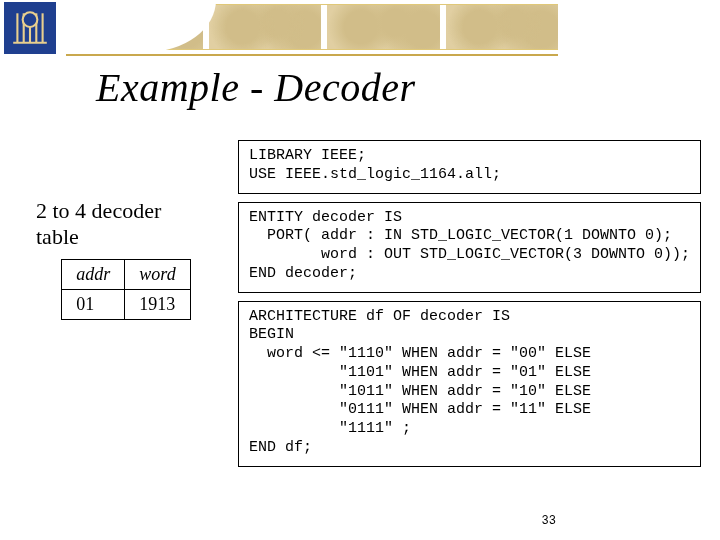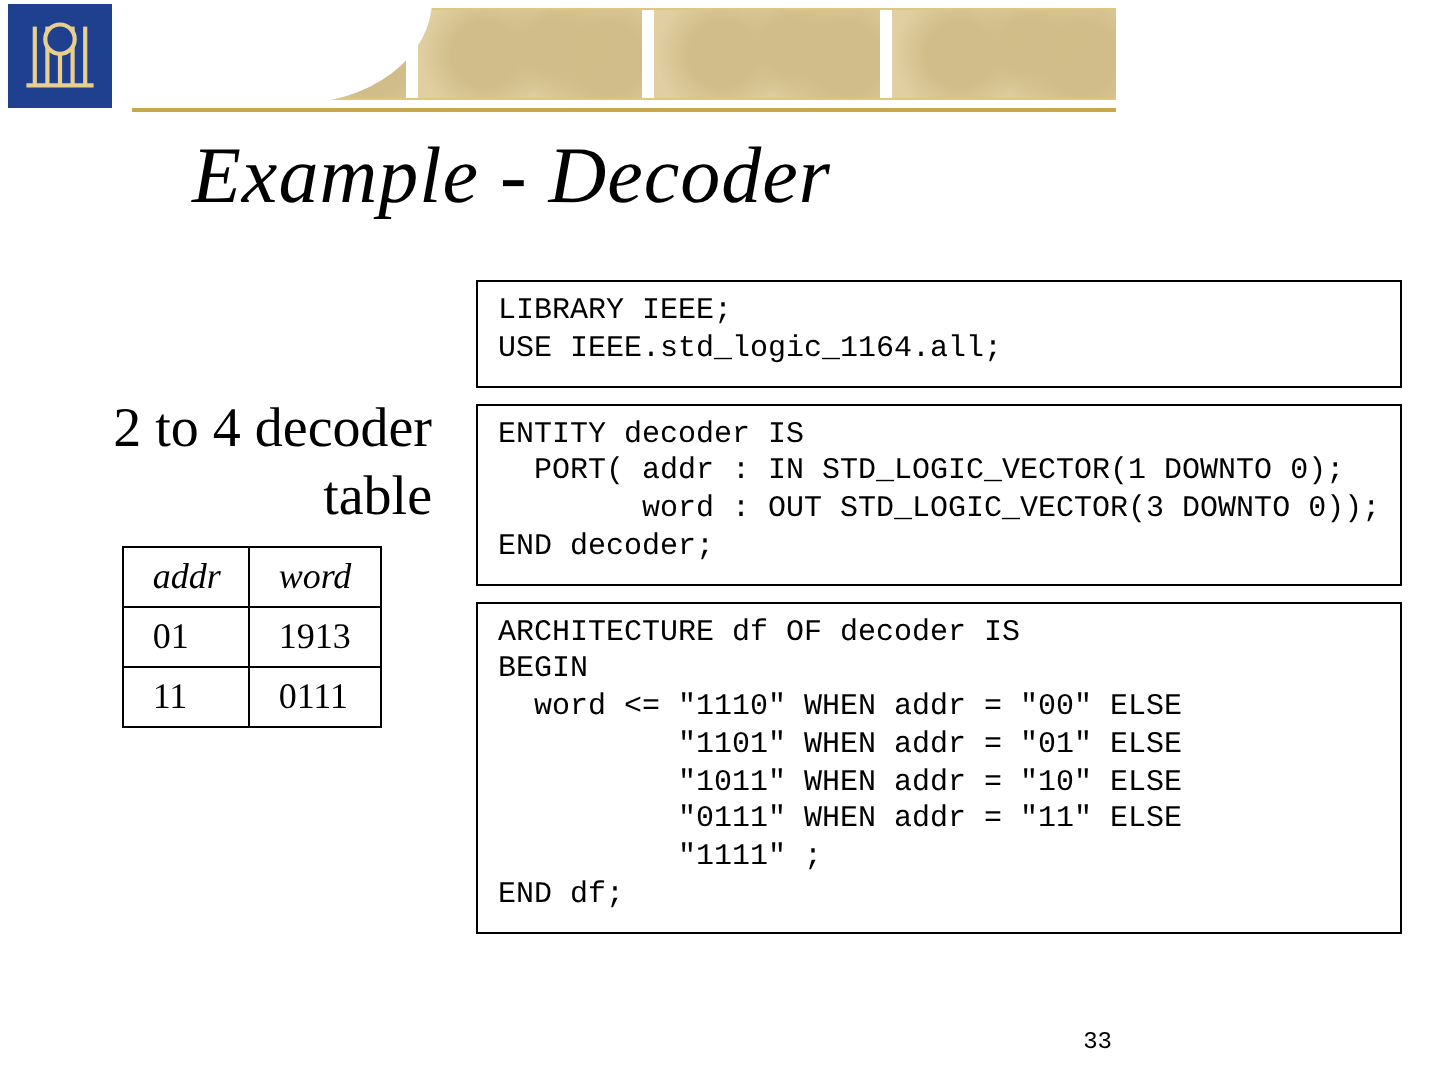--- a/index.html
+++ b/index.html
@@ -94,22 +94,22 @@
     right: 26px;
     display: flex;
     gap: 22px;
   }
   .leftcol {
     width: 180px;
     flex: 0 0 180px;
     padding-top: 58px;
   }
   .table-caption {
-    font-size: 28px;
-    text-align: right;
+    font-size: 22px;
+    text-align: left;
     line-height: 1.2;
     margin-bottom: 8px;
   }
   table.truth {
     border-collapse: collapse;
     margin: 0 auto;
     font-family: "Times New Roman", serif;
     font-size: 18px;
   }
   table.truth th, table.truth td {
@@ -191,24 +191,20 @@
           <tr>
             <th>addr</th>
             <th>word</th>
           </tr>
         </thead>
         <tbody>
           <tr>
             <td>01</td>
             <td>1913</td>
           </tr>
-          <tr>
-            <td>11</td>
-            <td>0111</td>
-          </tr>
         </tbody>
       </table>
     </div>
 
     <div class="rightcol">
       <div class="codebox">LIBRARY IEEE;
 USE IEEE.std_logic_1164.all;</div>
       <div class="codebox">ENTITY decoder IS
   PORT( addr : IN STD_LOGIC_VECTOR(1 DOWNTO 0);
         word : OUT STD_LOGIC_VECTOR(3 DOWNTO 0));

